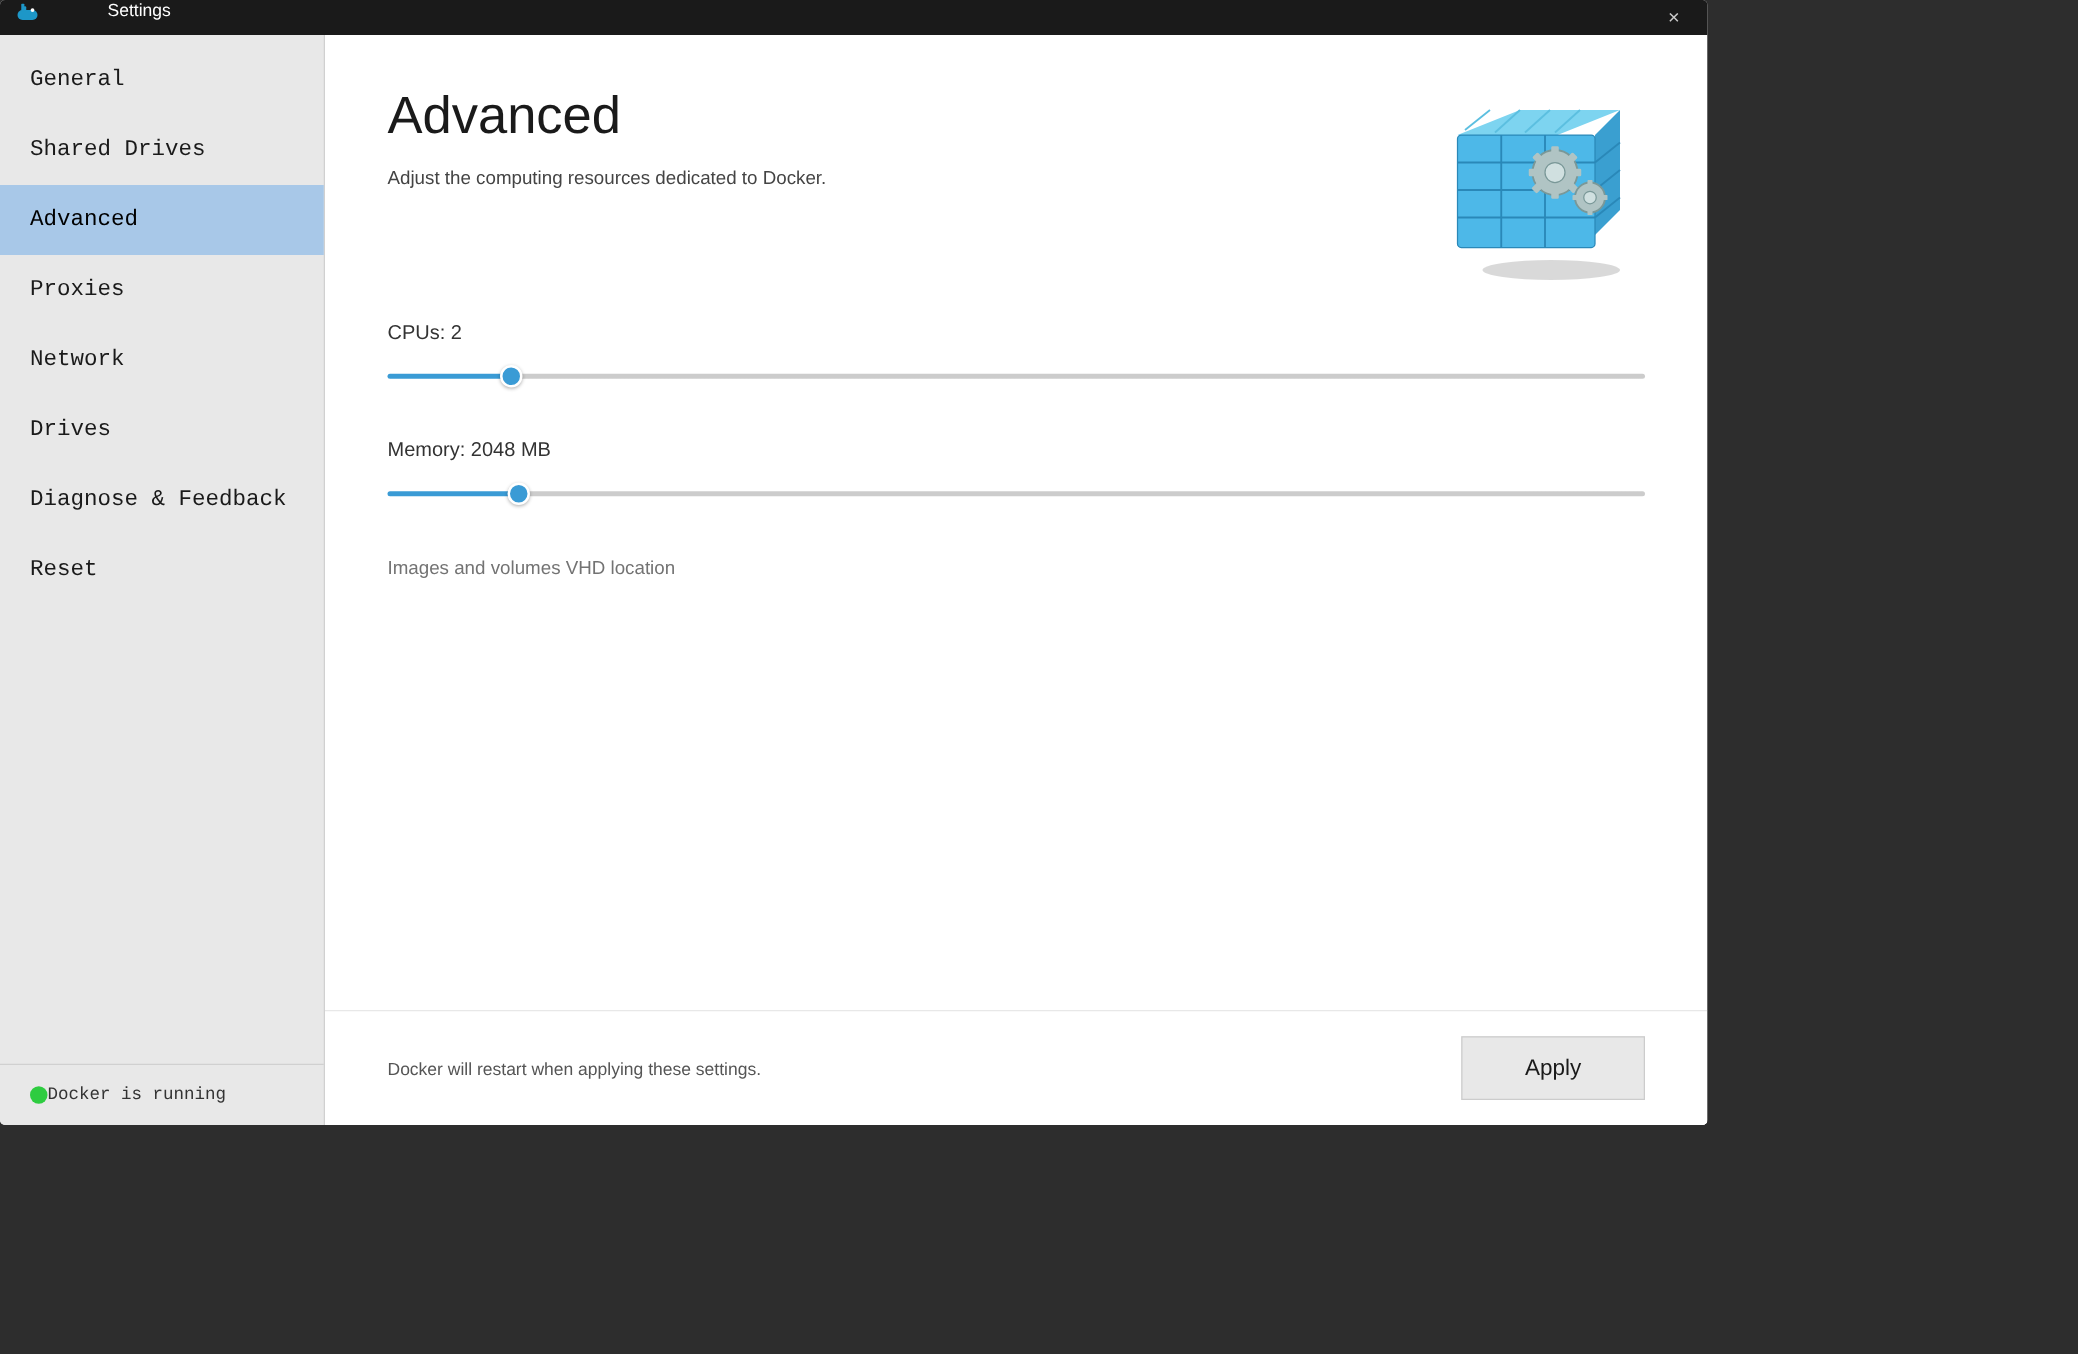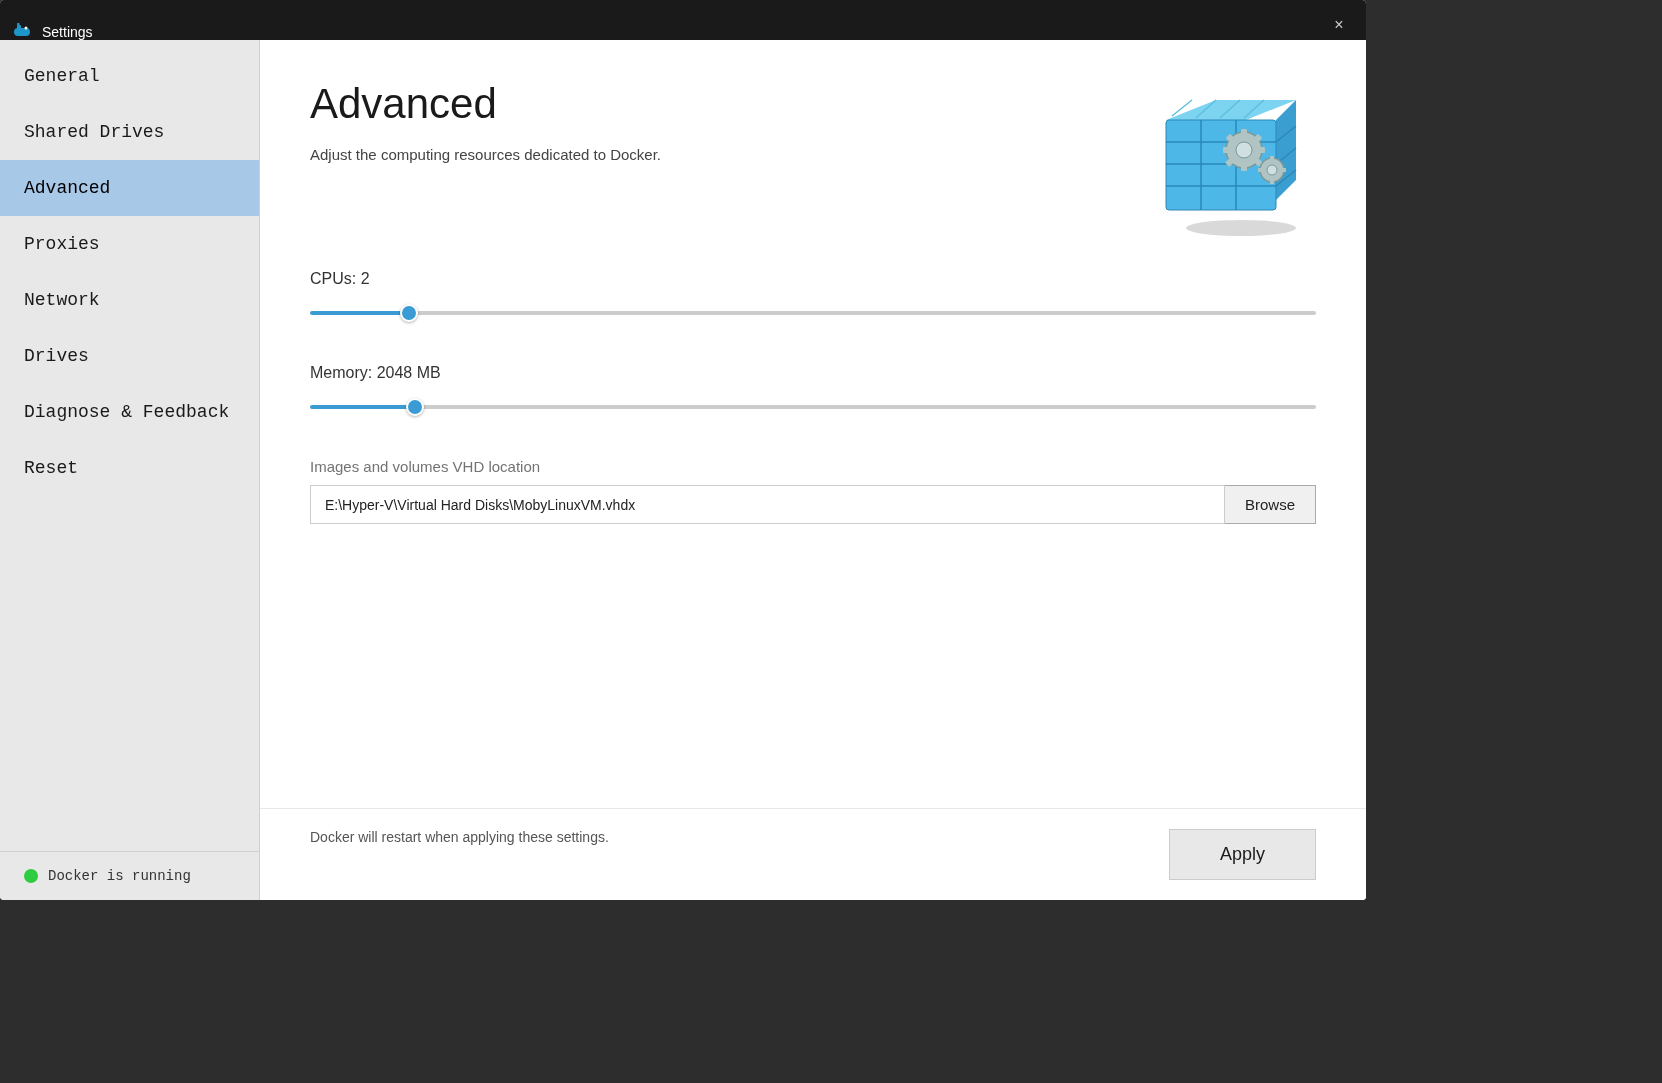--- a/index.html
+++ b/index.html
@@ -15,25 +15,26 @@
       height: 900px;
       background: #f0f0f0;
       display: flex;
       flex-direction: column;
       border-radius: 4px;
       overflow: hidden;
     }
     .title-bar {
       background: #1a1a1a;
       color: #ffffff;
-      height: 40px;
-      display: flex;
-      align-items: flex-end;
+      height: 28px;
+      display: flex;
+      align-items: flex-start;
       padding: 0 12px;
       flex-shrink: 0;
+      gap: 44px;
     }
     .title-bar-icon {
       width: 20px;
       height: 20px;
       margin-right: 10px;
       flex-shrink: 0;
     }
     .title-bar-text {
       flex: 1;
       font-size: 14px;
@@ -75,21 +76,20 @@
       font-weight: 400;
     }
     .sidebar-item.active {
       background: #a8c8e8;
       color: #000000;
     }
     .sidebar-footer {
       padding: 16px 24px;
       display: flex;
       align-items: center;
-      gap: 10px;
       border-top: 1px solid #d0d0d0;
     }
     .status-dot {
       width: 14px;
       height: 14px;
       border-radius: 50%;
       flex-shrink: 0;
     }
     .status-text {
       font-size: 14px;
@@ -208,20 +208,21 @@
       font-family: 'Segoe UI', Arial, sans-serif;
     }
     
     .main-footer {
       position: absolute;
       bottom: 0;
       left: 0;
       right: 0;
       padding: 20px 50px;
       display: flex;
+      align-items: center;
       justify-content: space-between;
       border-top: 1px solid #e8e8e8;
       background: #ffffff;
     }
     .footer-note {
       font-size: 14px;
       color: #555555;
     }
     .apply-button {
       padding: 14px 50px;
@@ -360,24 +361,20 @@
 
       <div class="settings-section">
         <div class="setting-label">Memory: 2048 MB</div>
         <div class="slider-track-container">
           <input type="range" class="slider-input" min="512" max="16384" value="2048" style="--fill-pct: 9.67741935483871%; background: linear-gradient(to right, rgb(58, 155, 213) 9.67742%, rgb(204, 204, 204) 9.67742%);">
         </div>
       </div>
 
       <div class="vhd-section">
         <div class="vhd-label">Images and volumes VHD location</div>
-        <div class="vhd-input-row">
-          <input type="text" class="vhd-input" value="E:\Hyper-V\Virtual Hard Disks\MobyLinuxVM.vhdx" style="">
-          <button class="browse-button">Browse</button>
-        </div>
       </div>
 
       <div class="main-footer">
         <span class="footer-note">Docker will restart when applying these settings.</span>
         <button class="apply-button">Apply</button>
       </div>
     </div>
   </div>
 </div>
 

